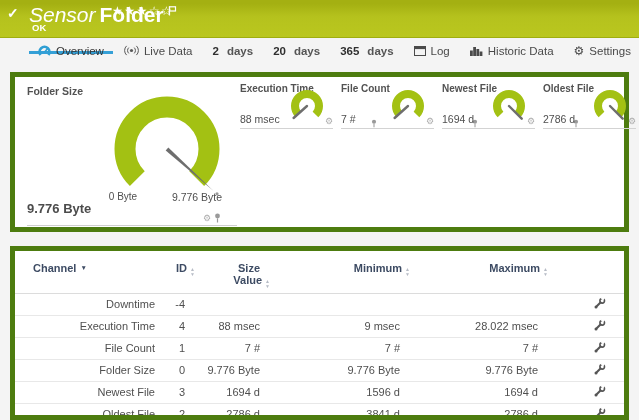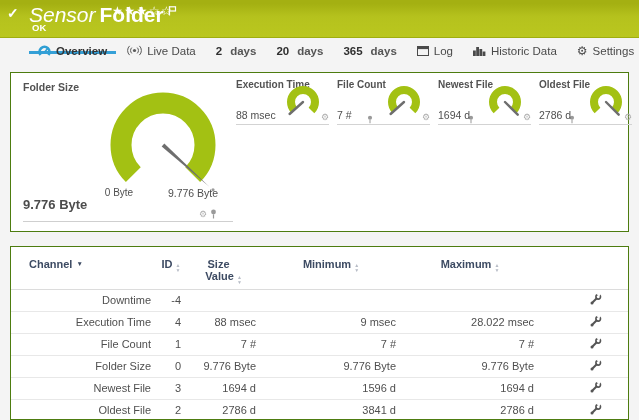--- a/index.html
+++ b/index.html
@@ -16,27 +16,27 @@
   .appbar .t-prefix { font-style:italic; font-weight:normal; }
   .appbar .t-name { font-weight:bold; margin-left:4px; }
   .appbar .flag { margin-left:4px; vertical-align:6px; }
   .appbar .stars { position:absolute; left:112px; top:4px; font-size:12px; letter-spacing:1.5px; cursor:pointer; }
   .appbar .okstate { position:absolute; left:32px; top:22px; font-size:9.5px; font-weight:bold; }
 
   
   .tabbar { position:absolute; left:0; top:38px; width:639px; height:28px;
     display:flex; align-items:stretch; gap:16px; padding-left:36px; font-size:11.5px; color:#4a4a4a; }
   .tab { display:flex; align-items:center; gap:5px; border-bottom:3px solid transparent; padding:8px 2px; cursor:pointer; white-space:nowrap; }
-  .tab.active { border-bottom-color:#35a0d7; color:#333; font-weight:bold; padding:0 9px; margin:13px -7px;align-items:center; }
+  .tab.active { border-bottom-color:#35a0d7; color:#333; font-weight:normal; padding:0 9px; margin:13px -7px;align-items:center; }
   .tab b { color:#2f2f2f; font-weight:bold; }
   .tab .dayword { color:#555; font-weight:bold; margin-left:3px; }
   .tab .gearglyph { font-size:12px; color:#4a4a4a; line-height:10px; }
 
   
-  .panel { position:absolute; background:#fff; border:1px solid #4d7c0f; }
+  .panel { position:absolute; background:#fff; border:5px solid #4d7c0f; }
   .panel-gauges { left:10px; top:72px; width:619px; height:160px; }
   .panel-table  { left:10px; top:246px; width:619px; height:174px; overflow:hidden; }
 
   
   .main-gauge-label { position:absolute; left:12px; top:8px; font-size:10.5px; font-weight:bold; color:#525252; }
   .main-gauge-svg { position:absolute; left:62px; top:8px; }
   .scale-min { position:absolute; left:78px;  top:114px; width:60px; text-align:center; font-size:10px; color:#4f4f4f; }
   .scale-max { position:absolute; left:142px; top:114px; width:80px; text-align:center; font-size:10.5px; color:#4f4f4f; }
   .main-gauge-value { position:absolute; left:12px; top:124px; font-size:13px; font-weight:bold; color:#4c4c4c; }
   .main-underline { position:absolute; left:12px; top:148px; width:210px; border-bottom:1px solid #cfcfcf; }
@@ -47,21 +47,21 @@
   
   .sgauge { position:absolute; top:6px; width:93px; height:46px; border-bottom:1px solid #d3d3d3; }
   .sg0 { left:225px; } .sg1 { left:326px; } .sg2 { left:427px; } .sg3 { left:528px; }
   .sgauge .slabel { position:absolute; left:0; top:0; font-size:10px; font-weight:bold; color:#525252; white-space:nowrap; }
   .sgauge .svalue { position:absolute; left:0; top:30px; font-size:10.5px; color:#4f4f4f; white-space:nowrap; }
   .sgauge svg { position:absolute; left:46px; top:2px; }
   .sgauge .iconpair { right:0; top:34px; }
 
   
   table.channels { width:617px; border-collapse:collapse; table-layout:fixed; }
-  table.channels th { vertical-align:top; padding-top:11px; font-size:11px; color:#3d4b63; font-weight:bold; height:42px; }
+  table.channels th { vertical-align:top; padding-top:11px; font-size:11px; color:#3d4b63; font-weight:bold; text-align:right; height:42px; }
   table.channels th.c-channel { text-align:left; padding-left:18px; }
   table.channels td { height:22px; font-size:11px; color:#4f4f4f; text-align:right; border-top:1px solid #e8e8e8; }
   table.channels td.c-channel { text-align:right; padding-left:18px; }
   table.channels tr.hdr th { border-bottom:1px solid #dcdcdc; }
   td.c-actions, th.c-actions { text-align:right; padding-right:26px; }
   .lastwrap { line-height:12px; }
   .sort { display:inline-flex; flex-direction:column; margin-left:3px; margin-right:-10px; vertical-align:1px; cursor:pointer; }
   .sort span { font-size:5px; line-height:4.5px; color:#b7bcc6; }
   .caret { font-size:6.5px; color:#3d4b63; margin-left:4px; vertical-align:2px; }
   .wrench { cursor:pointer; }

